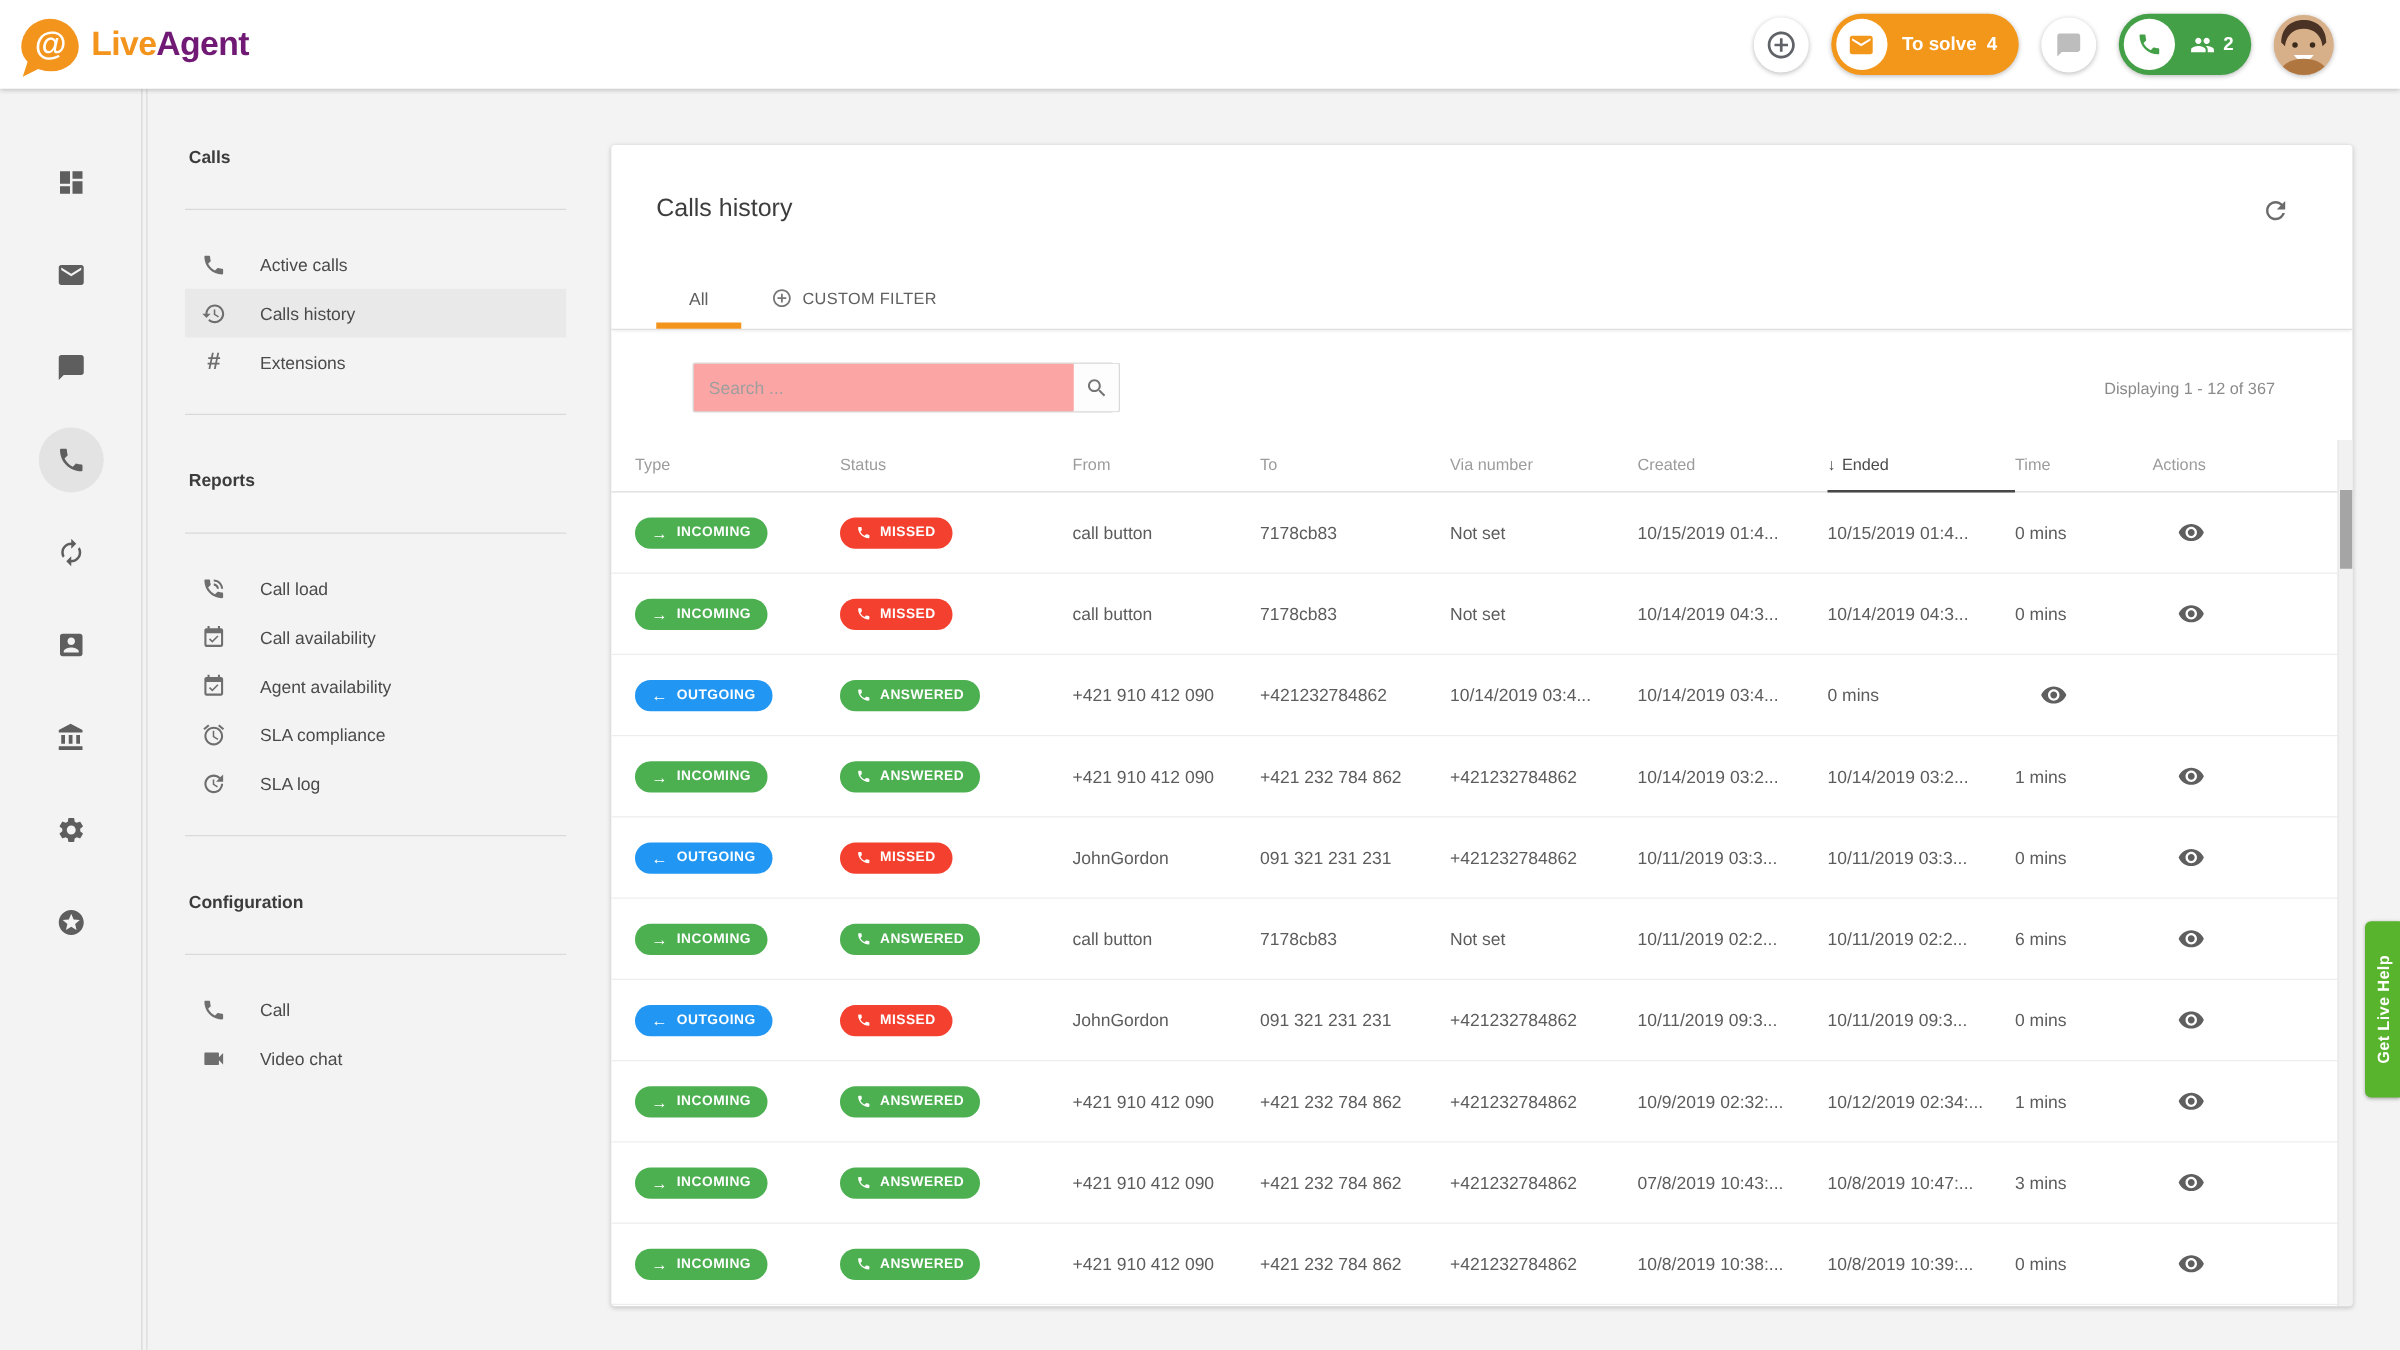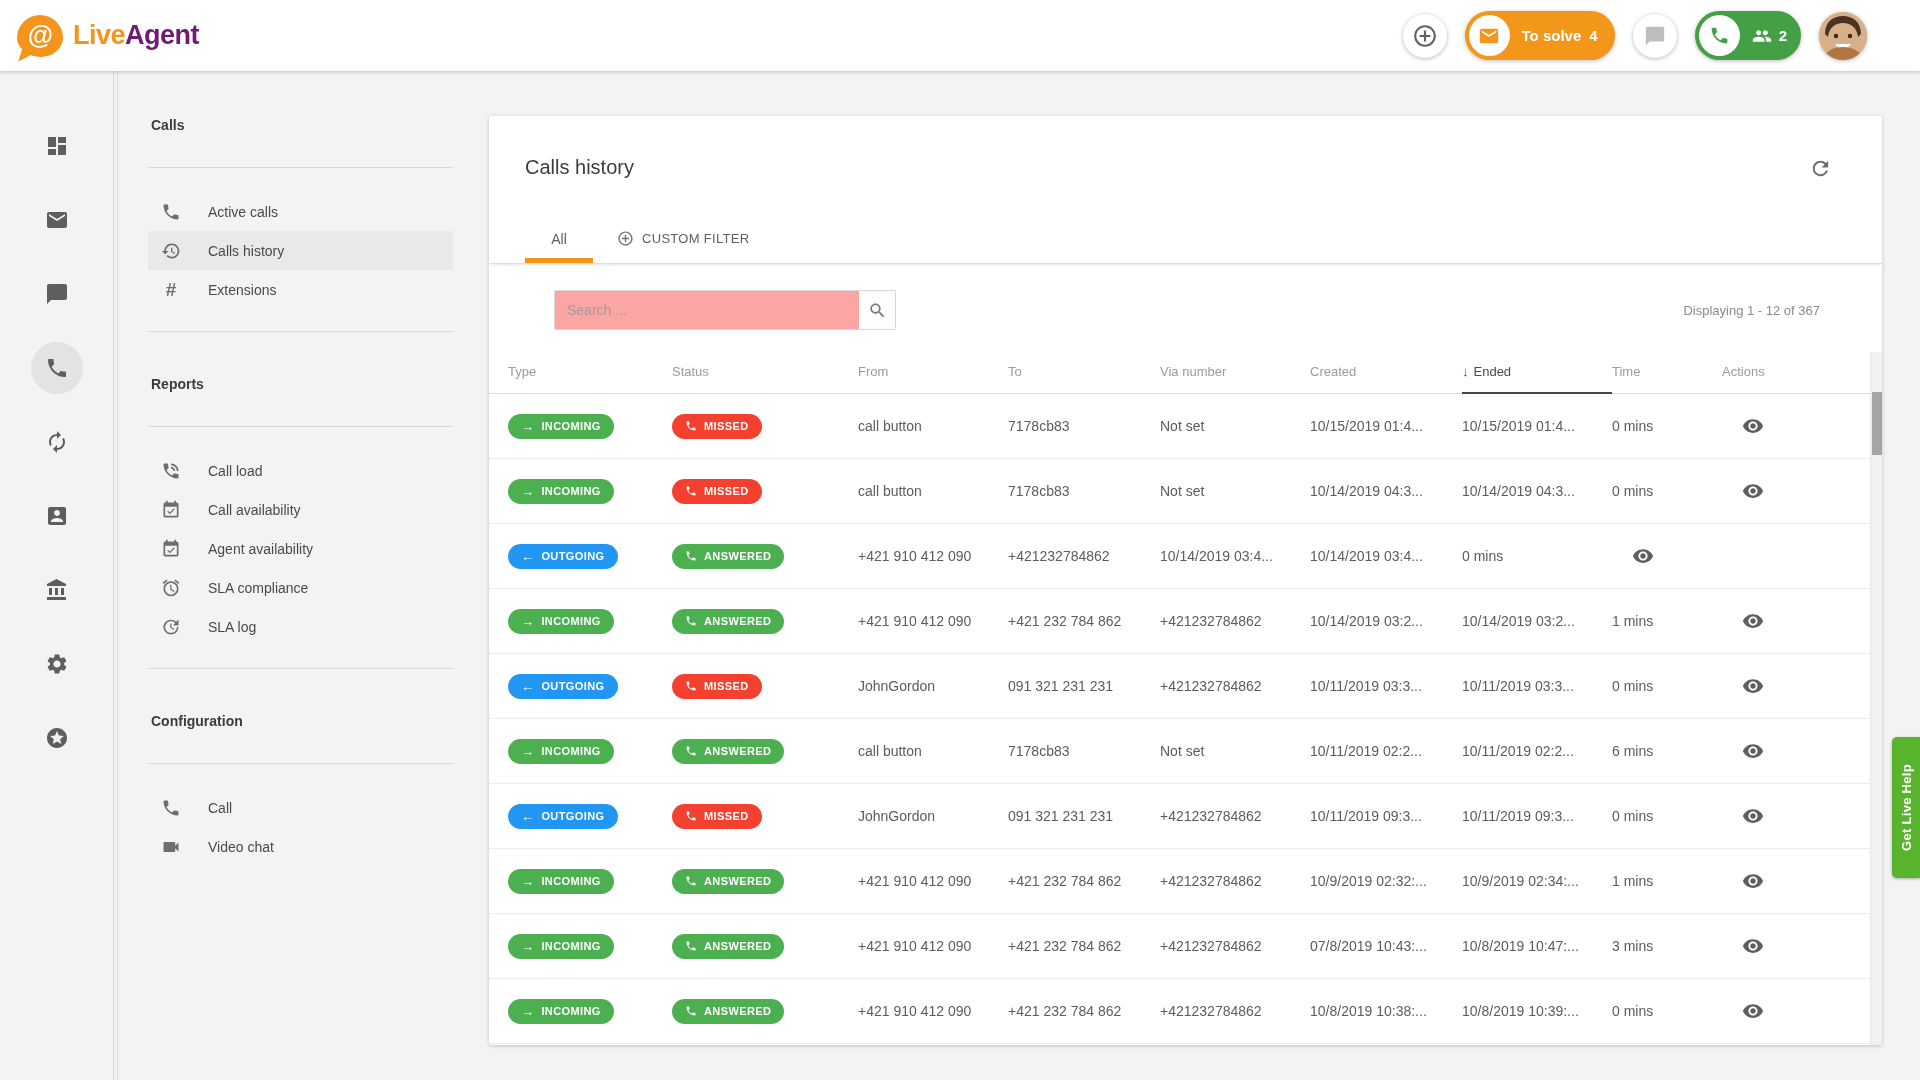--- a/index.html
+++ b/index.html
@@ -698,21 +698,21 @@
             <span class="badge green"><span class="bic">
                 <svg width="12" height="12" viewBox="0 0 24 24" fill="#ffffff">
                   <path d="M6.62 10.79c1.44 2.83 3.76 5.14 6.59 6.59l2.2-2.2c.27-.27.67-.36 1.02-.24 1.12.37 2.33.57 3.57.57.55 0 1 .45 1 1V20c0 .55-.45 1-1 1-9.39 0-17-7.61-17-17 0-.55.45-1 1-1h3.5c.55 0 1 .45 1 1 0 1.25.2 2.45.57 3.57.11.35.03.74-.24 1.02l-2.21 2.2z"></path>
                 </svg>
               </span>ANSWERED</span>
           </div>
           <div class="td">+421 910 412 090</div>
           <div class="td">+421 232 784 862</div>
           <div class="td">+421232784862</div>
           <div class="td">10/9/2019 02:32:...</div>
-          <div class="td">10/9/2019 02:34:...</div>
+          <div class="td">10/12/2019 02:34:...</div>
           <div class="td">1 mins</div>
           <div class="td actions">
             <span class="eye-btn">
               <span style="display:flex">
                 <svg width="22" height="22" viewBox="0 0 24 24" fill="currentColor">
                   <path d="M12 4.5C7 4.5 2.73 7.61 1 12c1.73 4.39 6 7.5 11 7.5s9.27-3.11 11-7.5c-1.73-4.39-6-7.5-11-7.5zM12 17c-2.76 0-5-2.24-5-5s2.24-5 5-5 5 2.24 5 5-2.24 5-5 5zm0-8c-1.66 0-3 1.34-3 3s1.34 3 3 3 3-1.34 3-3-1.34-3-3-3z"></path>
                 </svg>
               </span>
             </span>
           </div>

